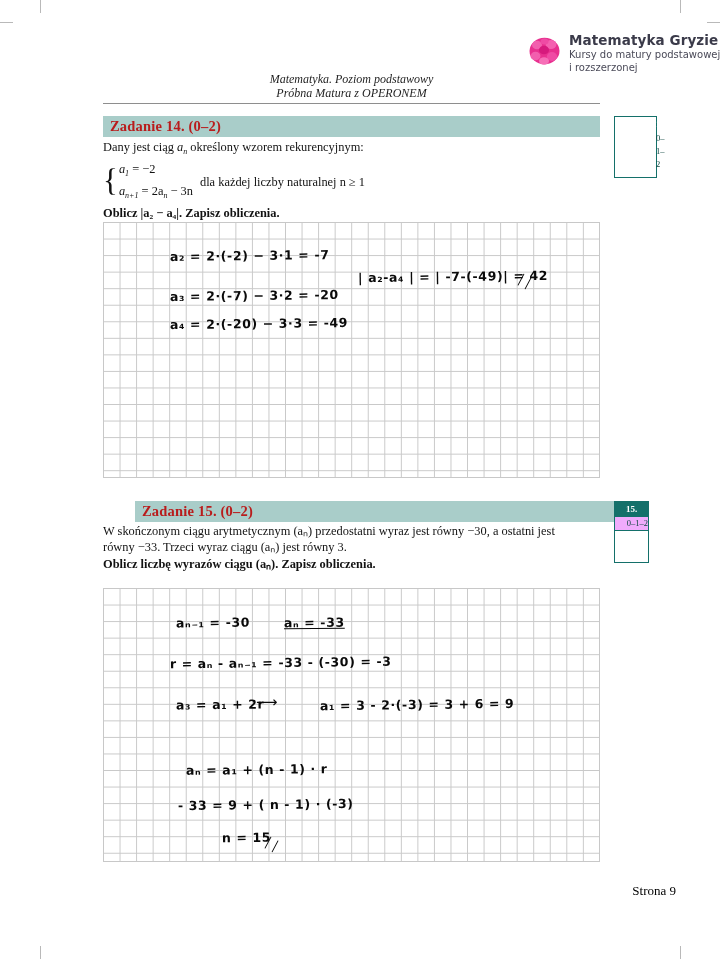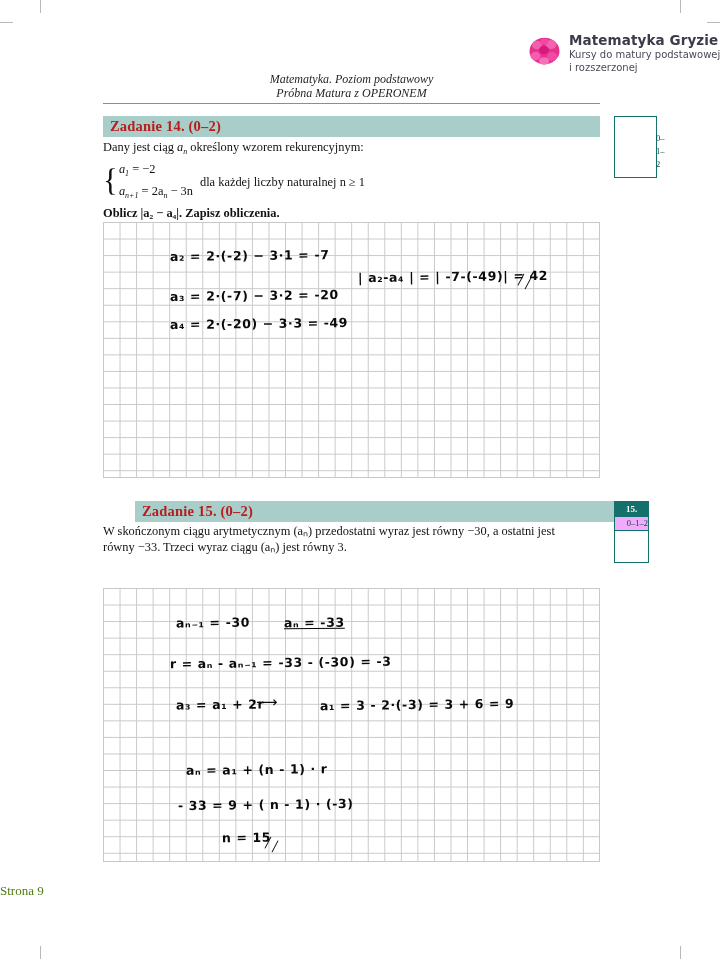--- a/index.html
+++ b/index.html
@@ -199,24 +199,24 @@
     border-top: 1.6px solid #0a0a0a;
     transform: rotate(-62deg);
   }
 
   
   .footer {
     position: absolute;
     left: 0;
     top: 883px;
     width: 676px;
-    text-align: left;
+    text-align: right;
     font-family: "Liberation Serif", serif;
     font-size: 13px;
-    color: #4d7c0f;
+    color: #000000;
   }
 </style>
 </head>
 <body>
 
 <div class="crop crop-v" style="left:40px; top:0;"></div>
 <div class="crop crop-h" style="left:0; top:22px;"></div>
 <div class="crop crop-v" style="left:680px; top:0;"></div>
 <div class="crop crop-h" style="left:707px; top:22px;"></div>
 <div class="crop crop-v" style="left:40px; top:946px;"></div>
@@ -297,20 +297,21 @@
 
 <div class="score-box" style="top:501px;">
   <div class="score-num">15.</div>
   <div class="score-pts">0–1–2</div>
   <div class="score-blank"></div>
 </div>
 
 <div class="body-text" style="top:524px; width:499px;">
   <div>W skończonym ciągu arytmetycznym (aₙ) przedostatni wyraz jest równy −30, a ostatni jest</div>
   <div>równy −33. Trzeci wyraz ciągu (aₙ) jest równy 3.</div>
+  <div class="bold" style="margin-top:2px;">Oblicz liczbę wyrazów ciągu (aₙ). Zapisz obliczenia.</div>
 </div>
 
 <div class="grid" style="top:588px; width:497px; height:274px;"></div>
 
 <div class="hw" style="left:176px; top:615px;">aₙ₋₁  = -30</div>
 <div class="hw" style="left:284px; top:615px;text-decoration:underline;">aₙ = -33</div>
 <div class="hw" style="left:170px; top:655px;">r = aₙ - aₙ₋₁ = -33 - (-30) = -3</div>
 <div class="hw" style="left:176px; top:697px;">a₃ = a₁ + 2r</div>
 <div class="hw-arrow" style="left:256px; top:693px;">⟶</div>
 <div class="hw" style="left:320px; top:697px;">a₁ = 3 - 2·(-3) = 3 + 6 = 9</div>

